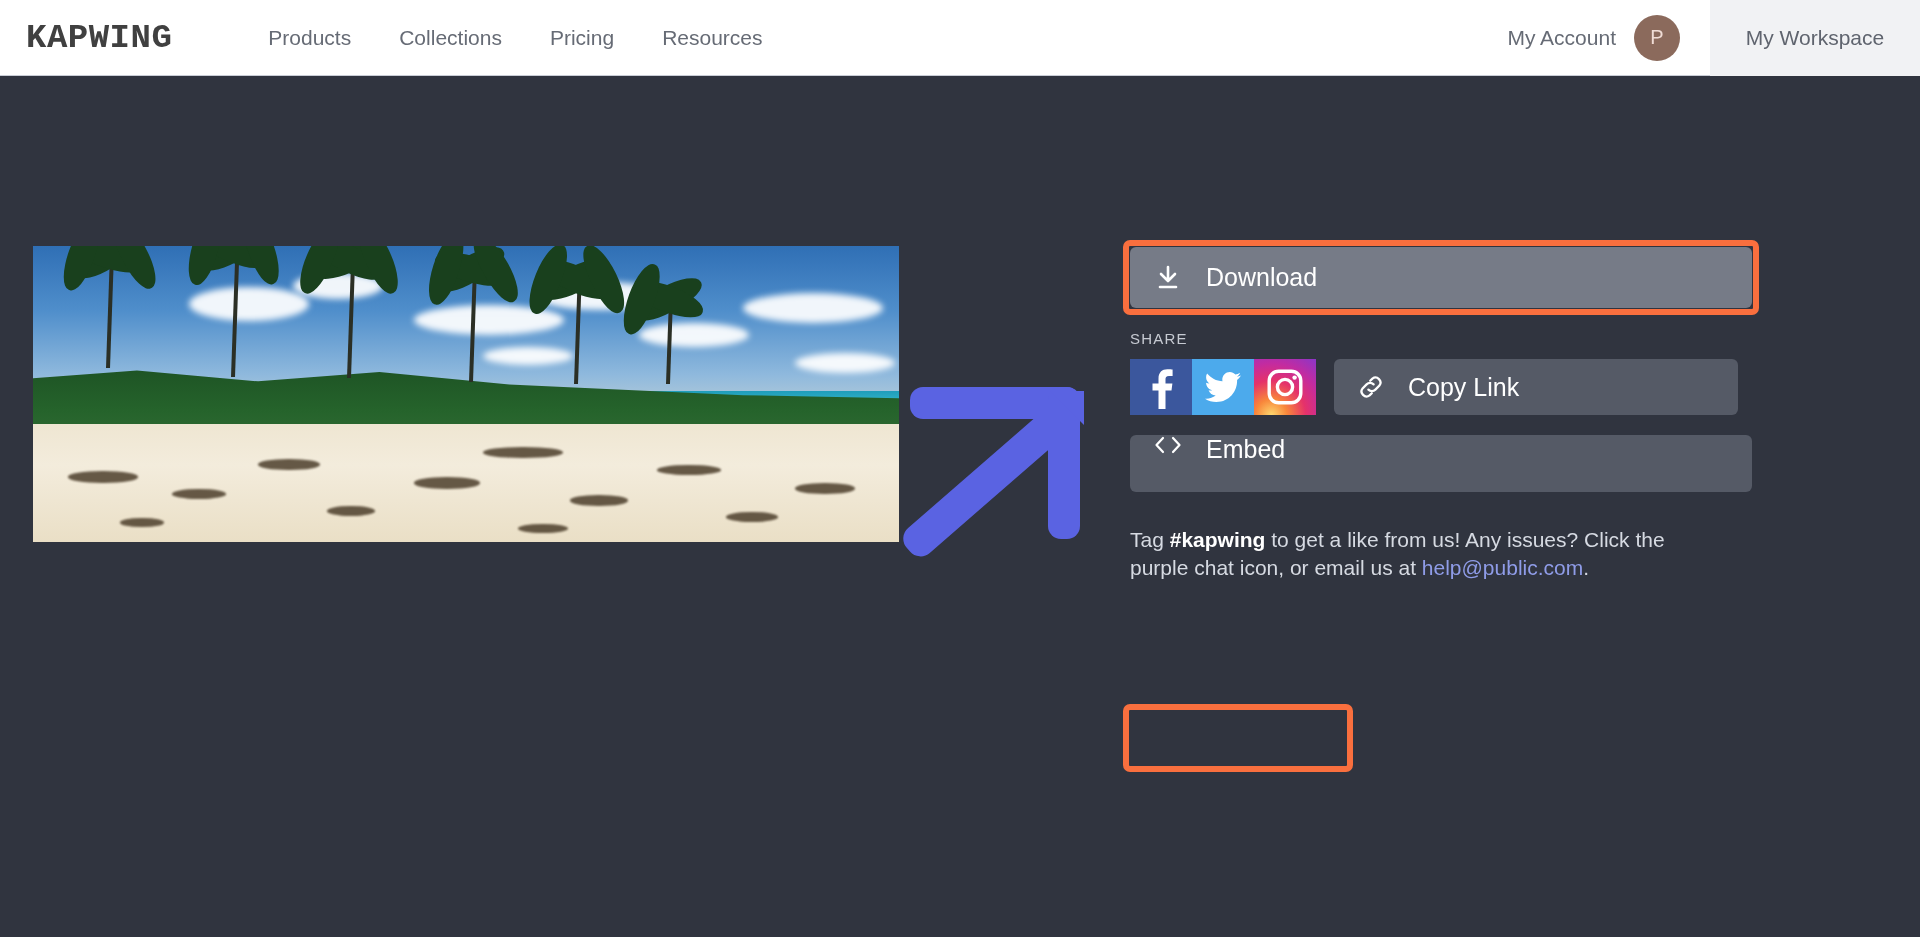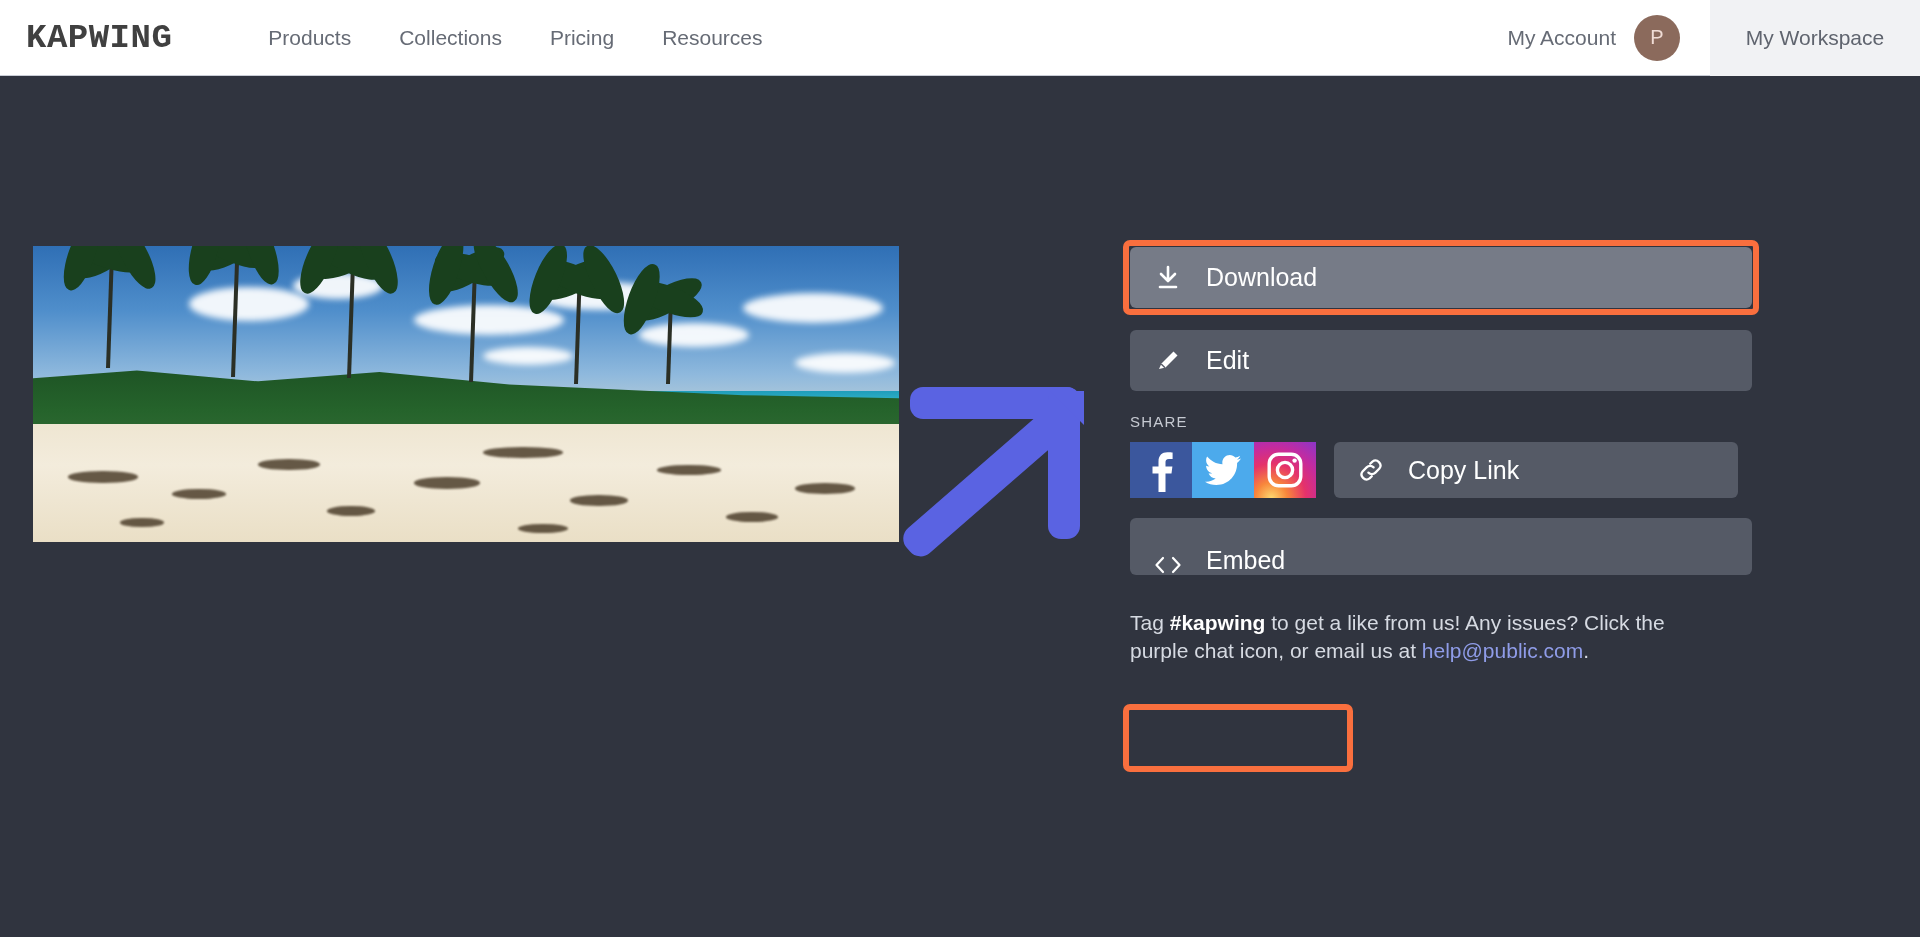--- a/index.html
+++ b/index.html
@@ -194,21 +194,21 @@
     display: flex; align-items: center;
     color: #ffffff; font-size: 25px;
     font-family: "Liberation Sans", sans-serif;
     cursor: pointer; padding: 0;
   }
   .copy-link-btn .btn-icon { width: 74px; display: flex; align-items: center; justify-content: center; flex: none; }
 
   .embed-btn {
     width: 622px; height: 57px; margin-top: 20px;
     background: #555a66; border: none; border-radius: 6px;
-    display: flex; align-items: flex-end;
+    display: flex; align-items: flex-start;
     color: #ffffff; font-size: 25px;
     font-family: "Liberation Sans", sans-serif;
     cursor: pointer; padding: 0;
   }
   .embed-btn .btn-icon { width: 76px; display: flex; align-items: center; justify-content: center; flex: none; }
 
   
   .footer-note {
     width: 580px; margin-top: 34px;
     color: #d6dae2; font-size: 21px; line-height: 1.35;
@@ -330,29 +330,20 @@
     <button class="action-btn hovered">
       <span class="btn-icon">
         <svg width="24" height="26" viewBox="0 0 24 26" fill="none" xmlns="http://www.w3.org/2000/svg">
           <path d="M12 2 V14 M12 16 L5 9 M12 16 L19 9" stroke="#ffffff" stroke-width="2.6" stroke-linecap="round" stroke-linejoin="round"></path>
           <path d="M4 22 H20" stroke="#ffffff" stroke-width="2.6" stroke-linecap="round"></path>
         </svg>
       </span>
       <span class="btn-label">Download</span>
     </button>
 
-    <button class="action-btn">
-      <span class="btn-icon">
-        <svg width="24" height="24" viewBox="0 0 24 24" xmlns="http://www.w3.org/2000/svg">
-          <path d="M3 20 L5.5 14.5 L17.5 2.5 L21.5 6.5 L9.5 18.5 Z" fill="#ffffff"></path>
-          <path d="M5.2 15 L9 18.8" stroke="#555a66" stroke-width="1.4"></path>
-        </svg>
-      </span>
-      <span class="btn-label">Edit</span>
-    </button>
 
 
 
     <div class="share-label">SHARE</div>
 
     <div class="share-row">
       <div class="social-group">
 
         <div class="social-icon fb">
           <svg width="30" height="44" viewBox="0 0 30 44" xmlns="http://www.w3.org/2000/svg">

